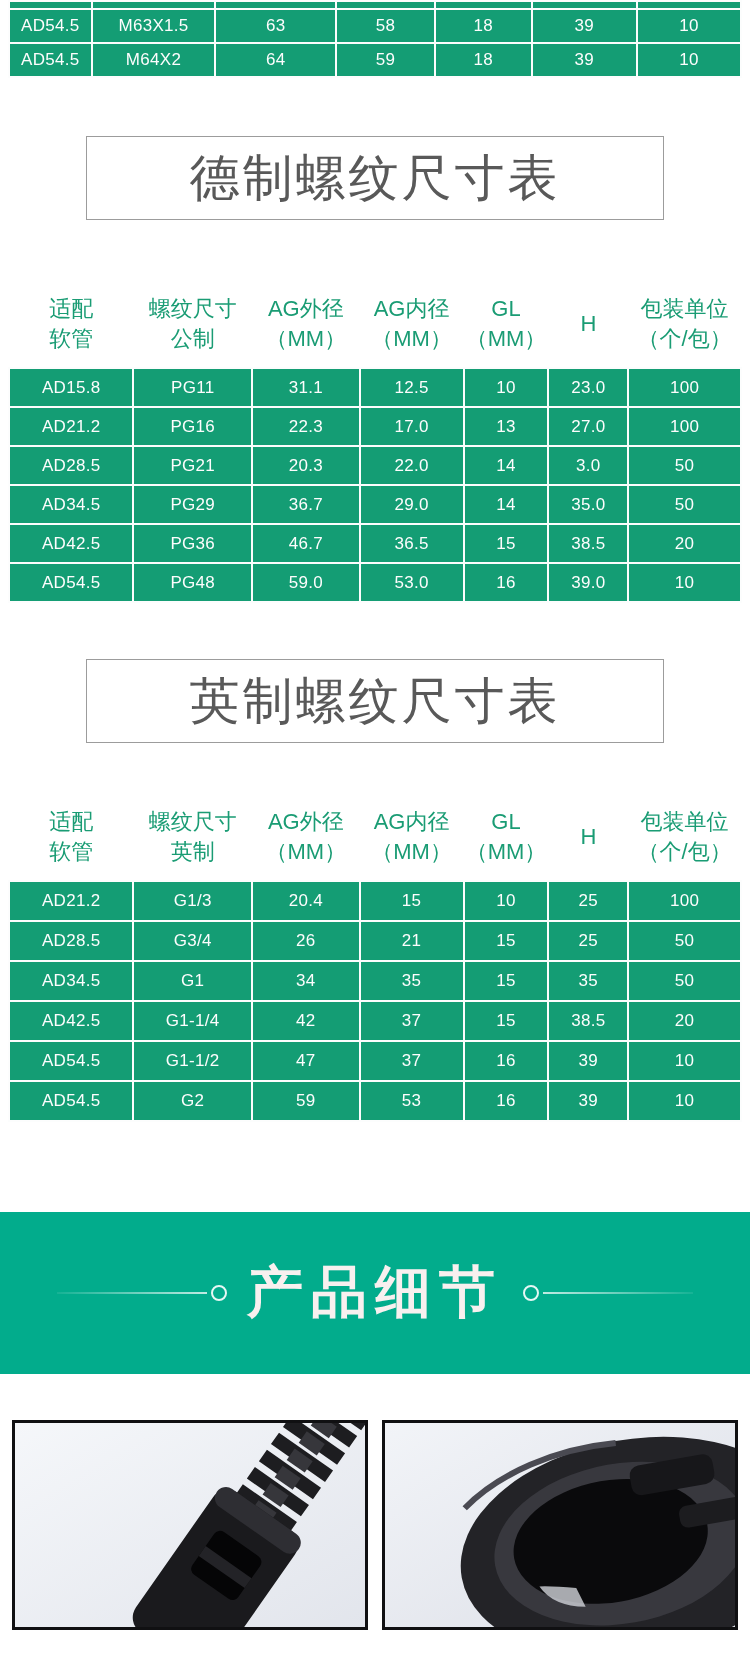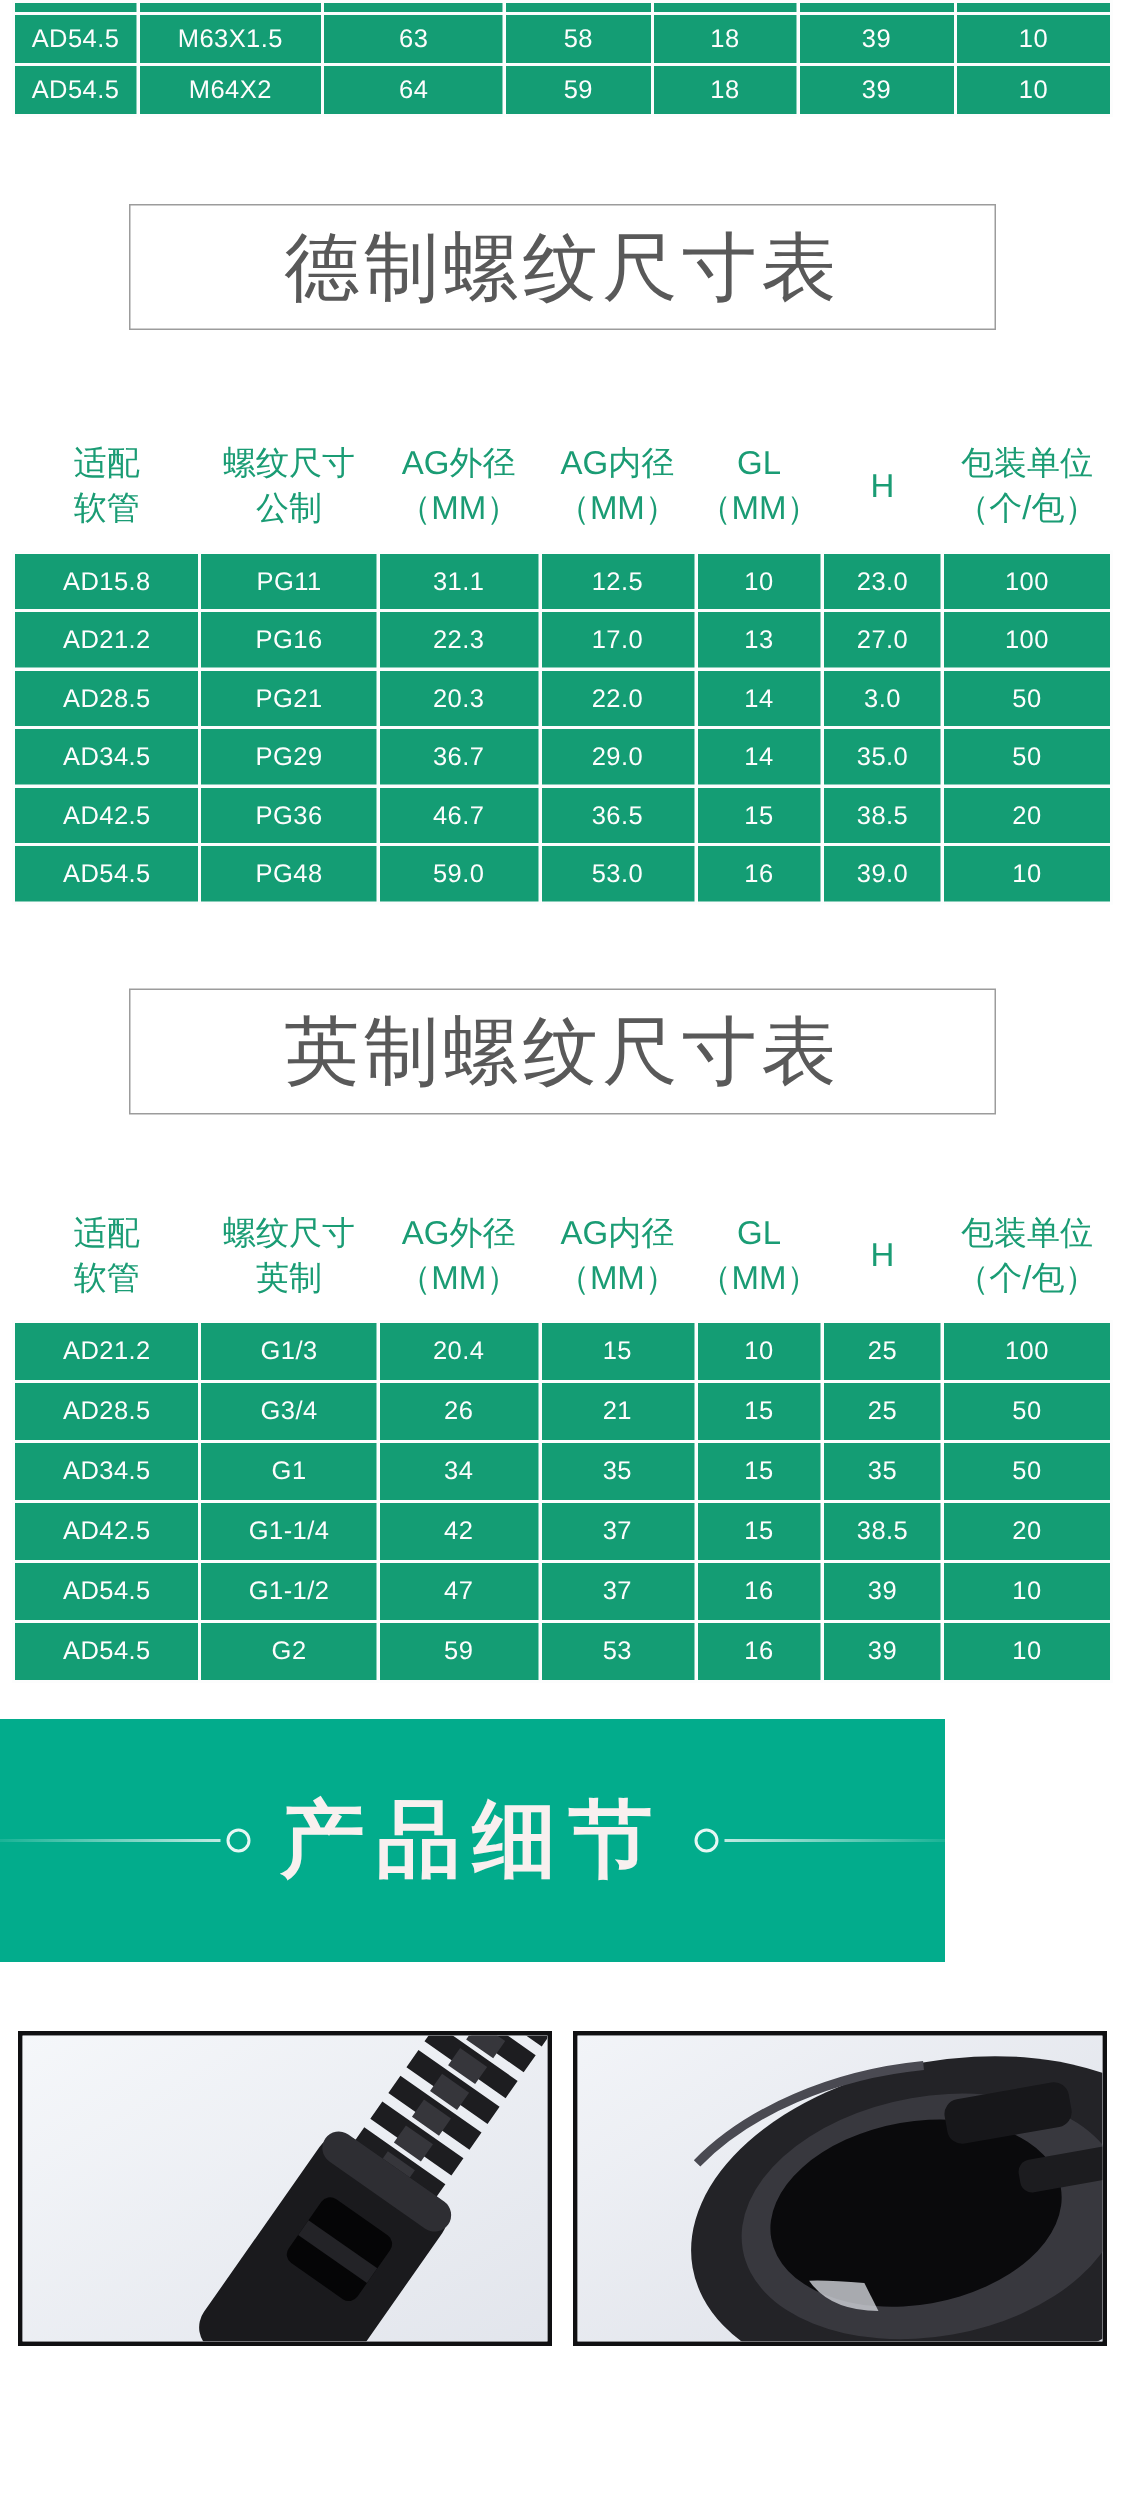--- a/index.html
+++ b/index.html
@@ -53,21 +53,21 @@
     font-size:50px; letter-spacing:3px; font-weight:500;
     color:var(--title-gray,#595959);
   }
   .mt-title1 { margin-top:58px; }
   .mt-table1 { margin-top:66px; }
   .mt-title2 { margin-top:56px; }
   .mt-table2 { margin-top:56px; }
 
   
   .details-banner {
-    margin-top:24px; width:630px; height:162px;
+    margin-top:90px; width:750px; height:162px;
     background:var(--banner-bg,#02ac8c);
     display:flex; align-items:center; justify-content:center;
   }
   .details-banner h2 {
     color:var(--banner-text,#f8f0ef);
     font-size:56px; font-weight:bold; letter-spacing:8px;
     padding:0 16px; white-space:nowrap;
   }
   .deco-line { width:150px; height:2px; flex:0 0 auto; }
   .deco-line.left  { background:linear-gradient(to left, rgba(255,255,255,.75), rgba(255,255,255,.08)); }

